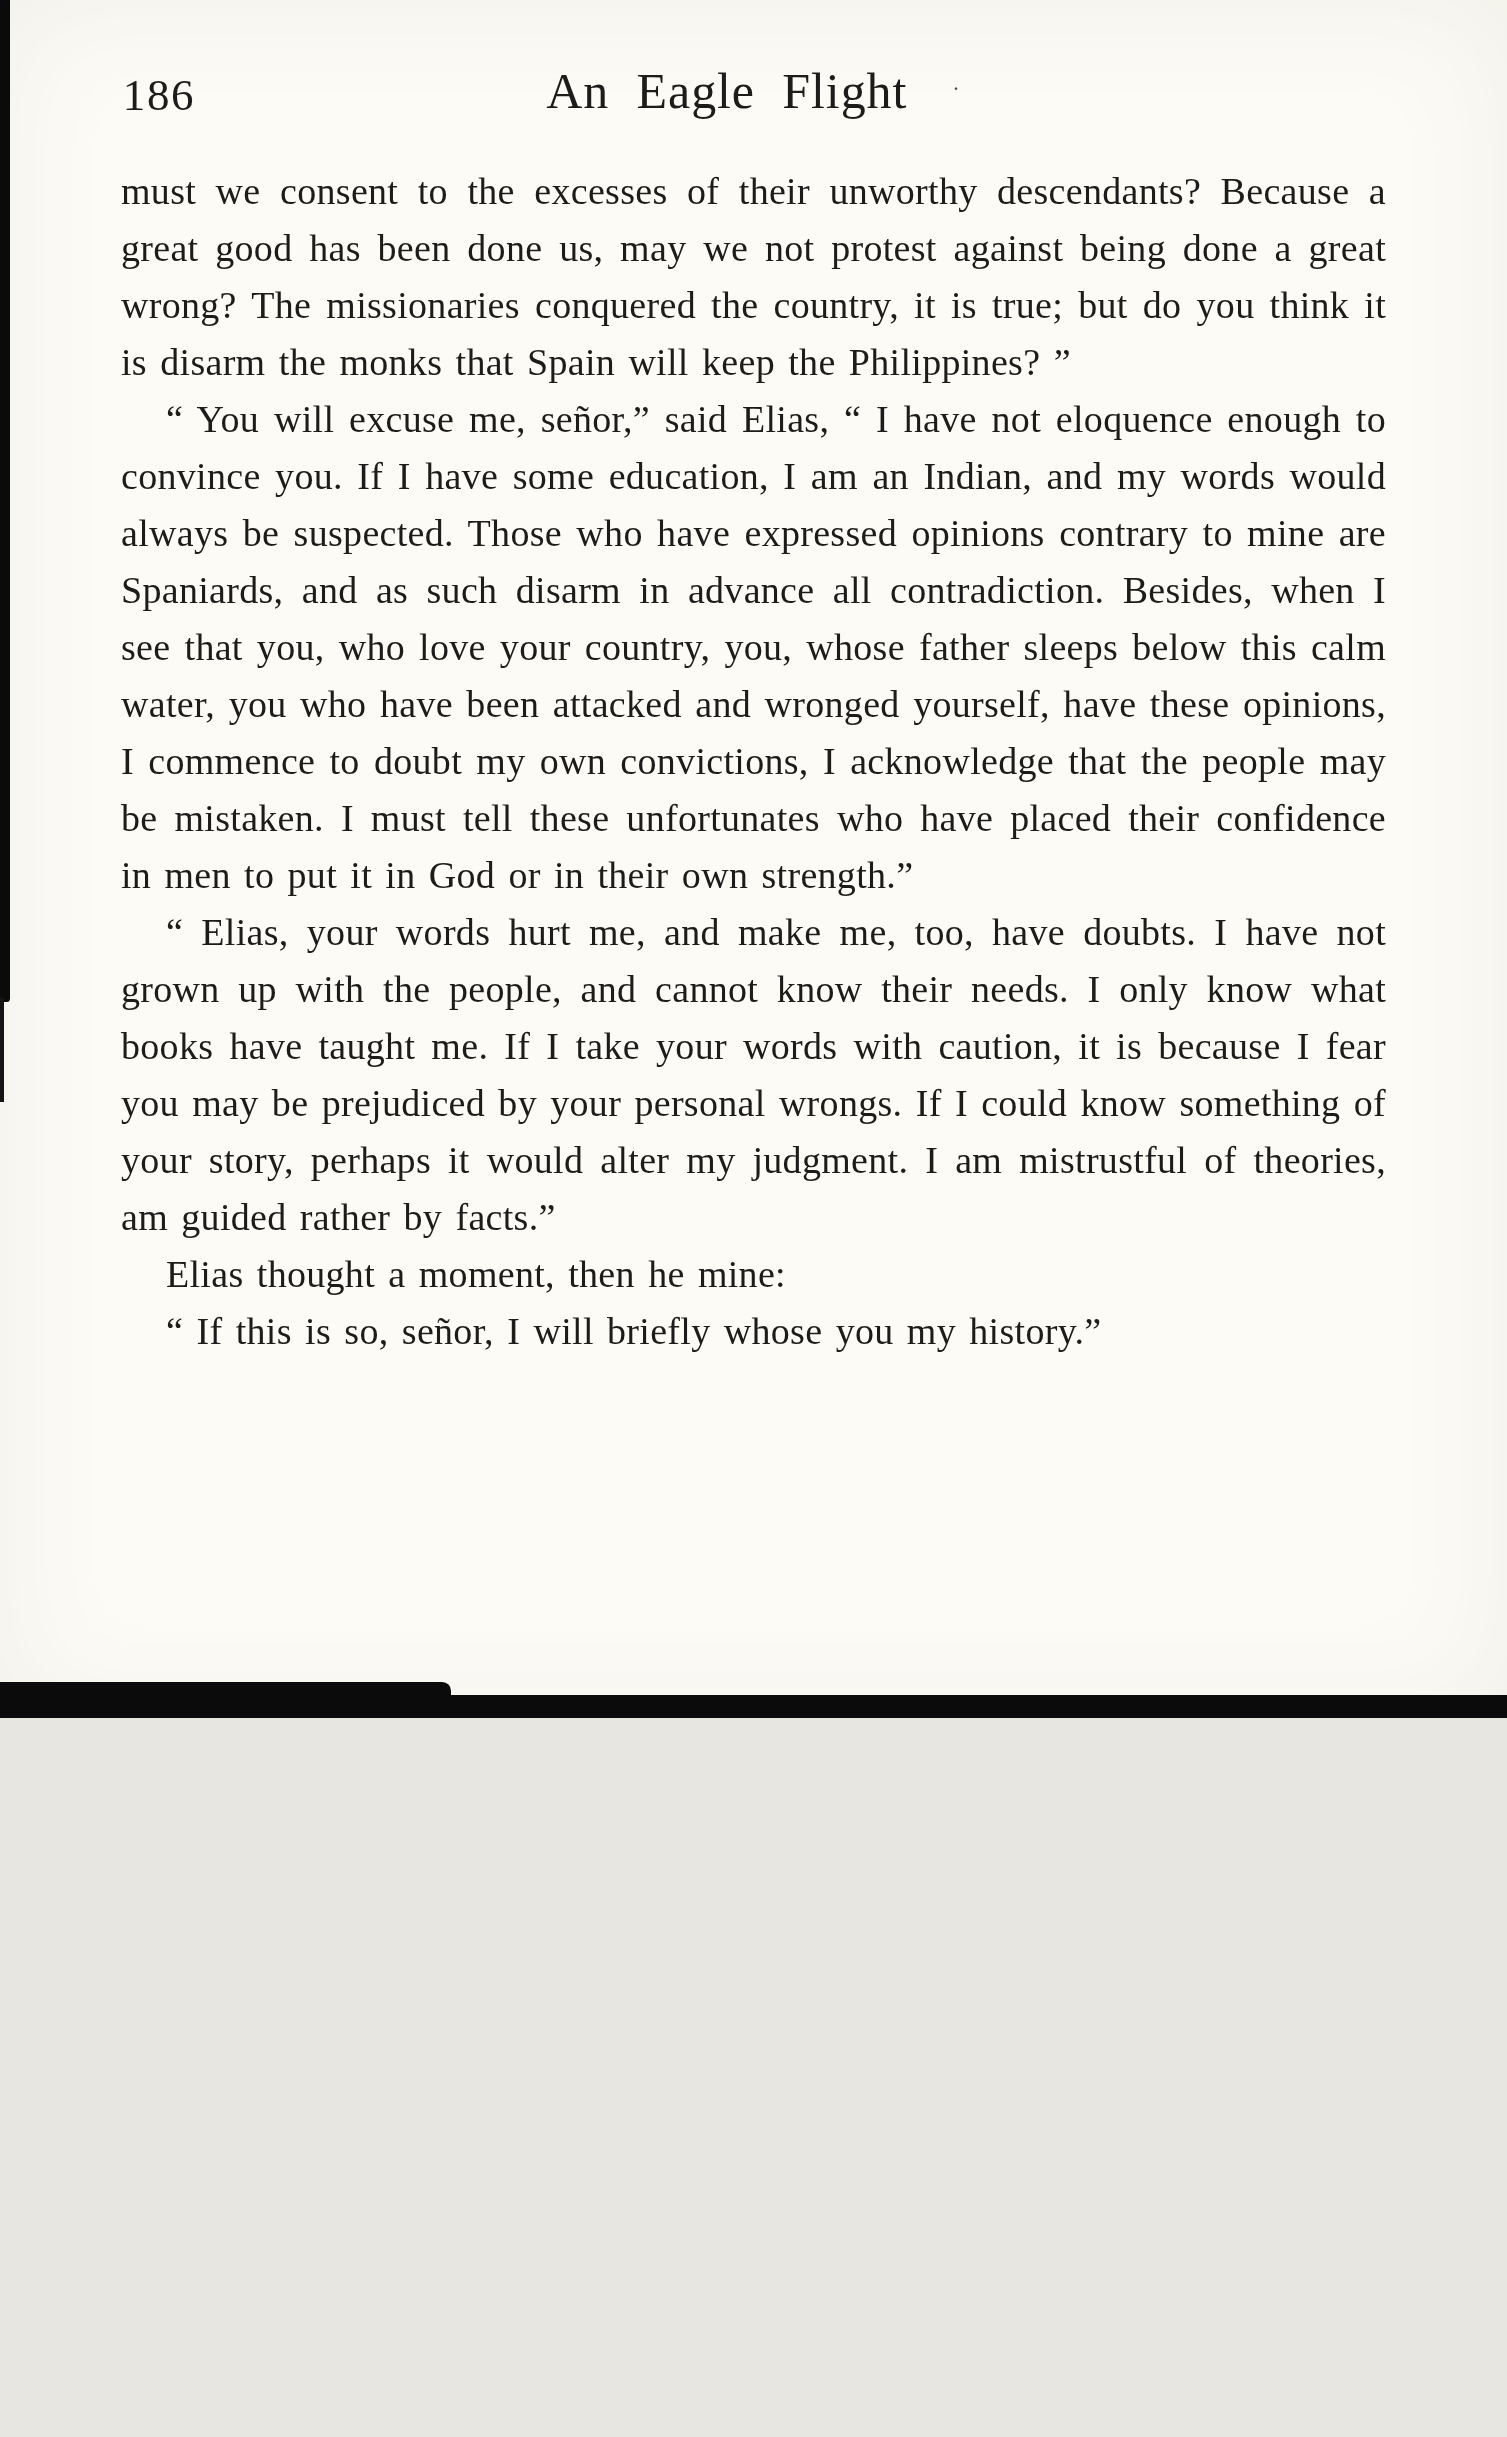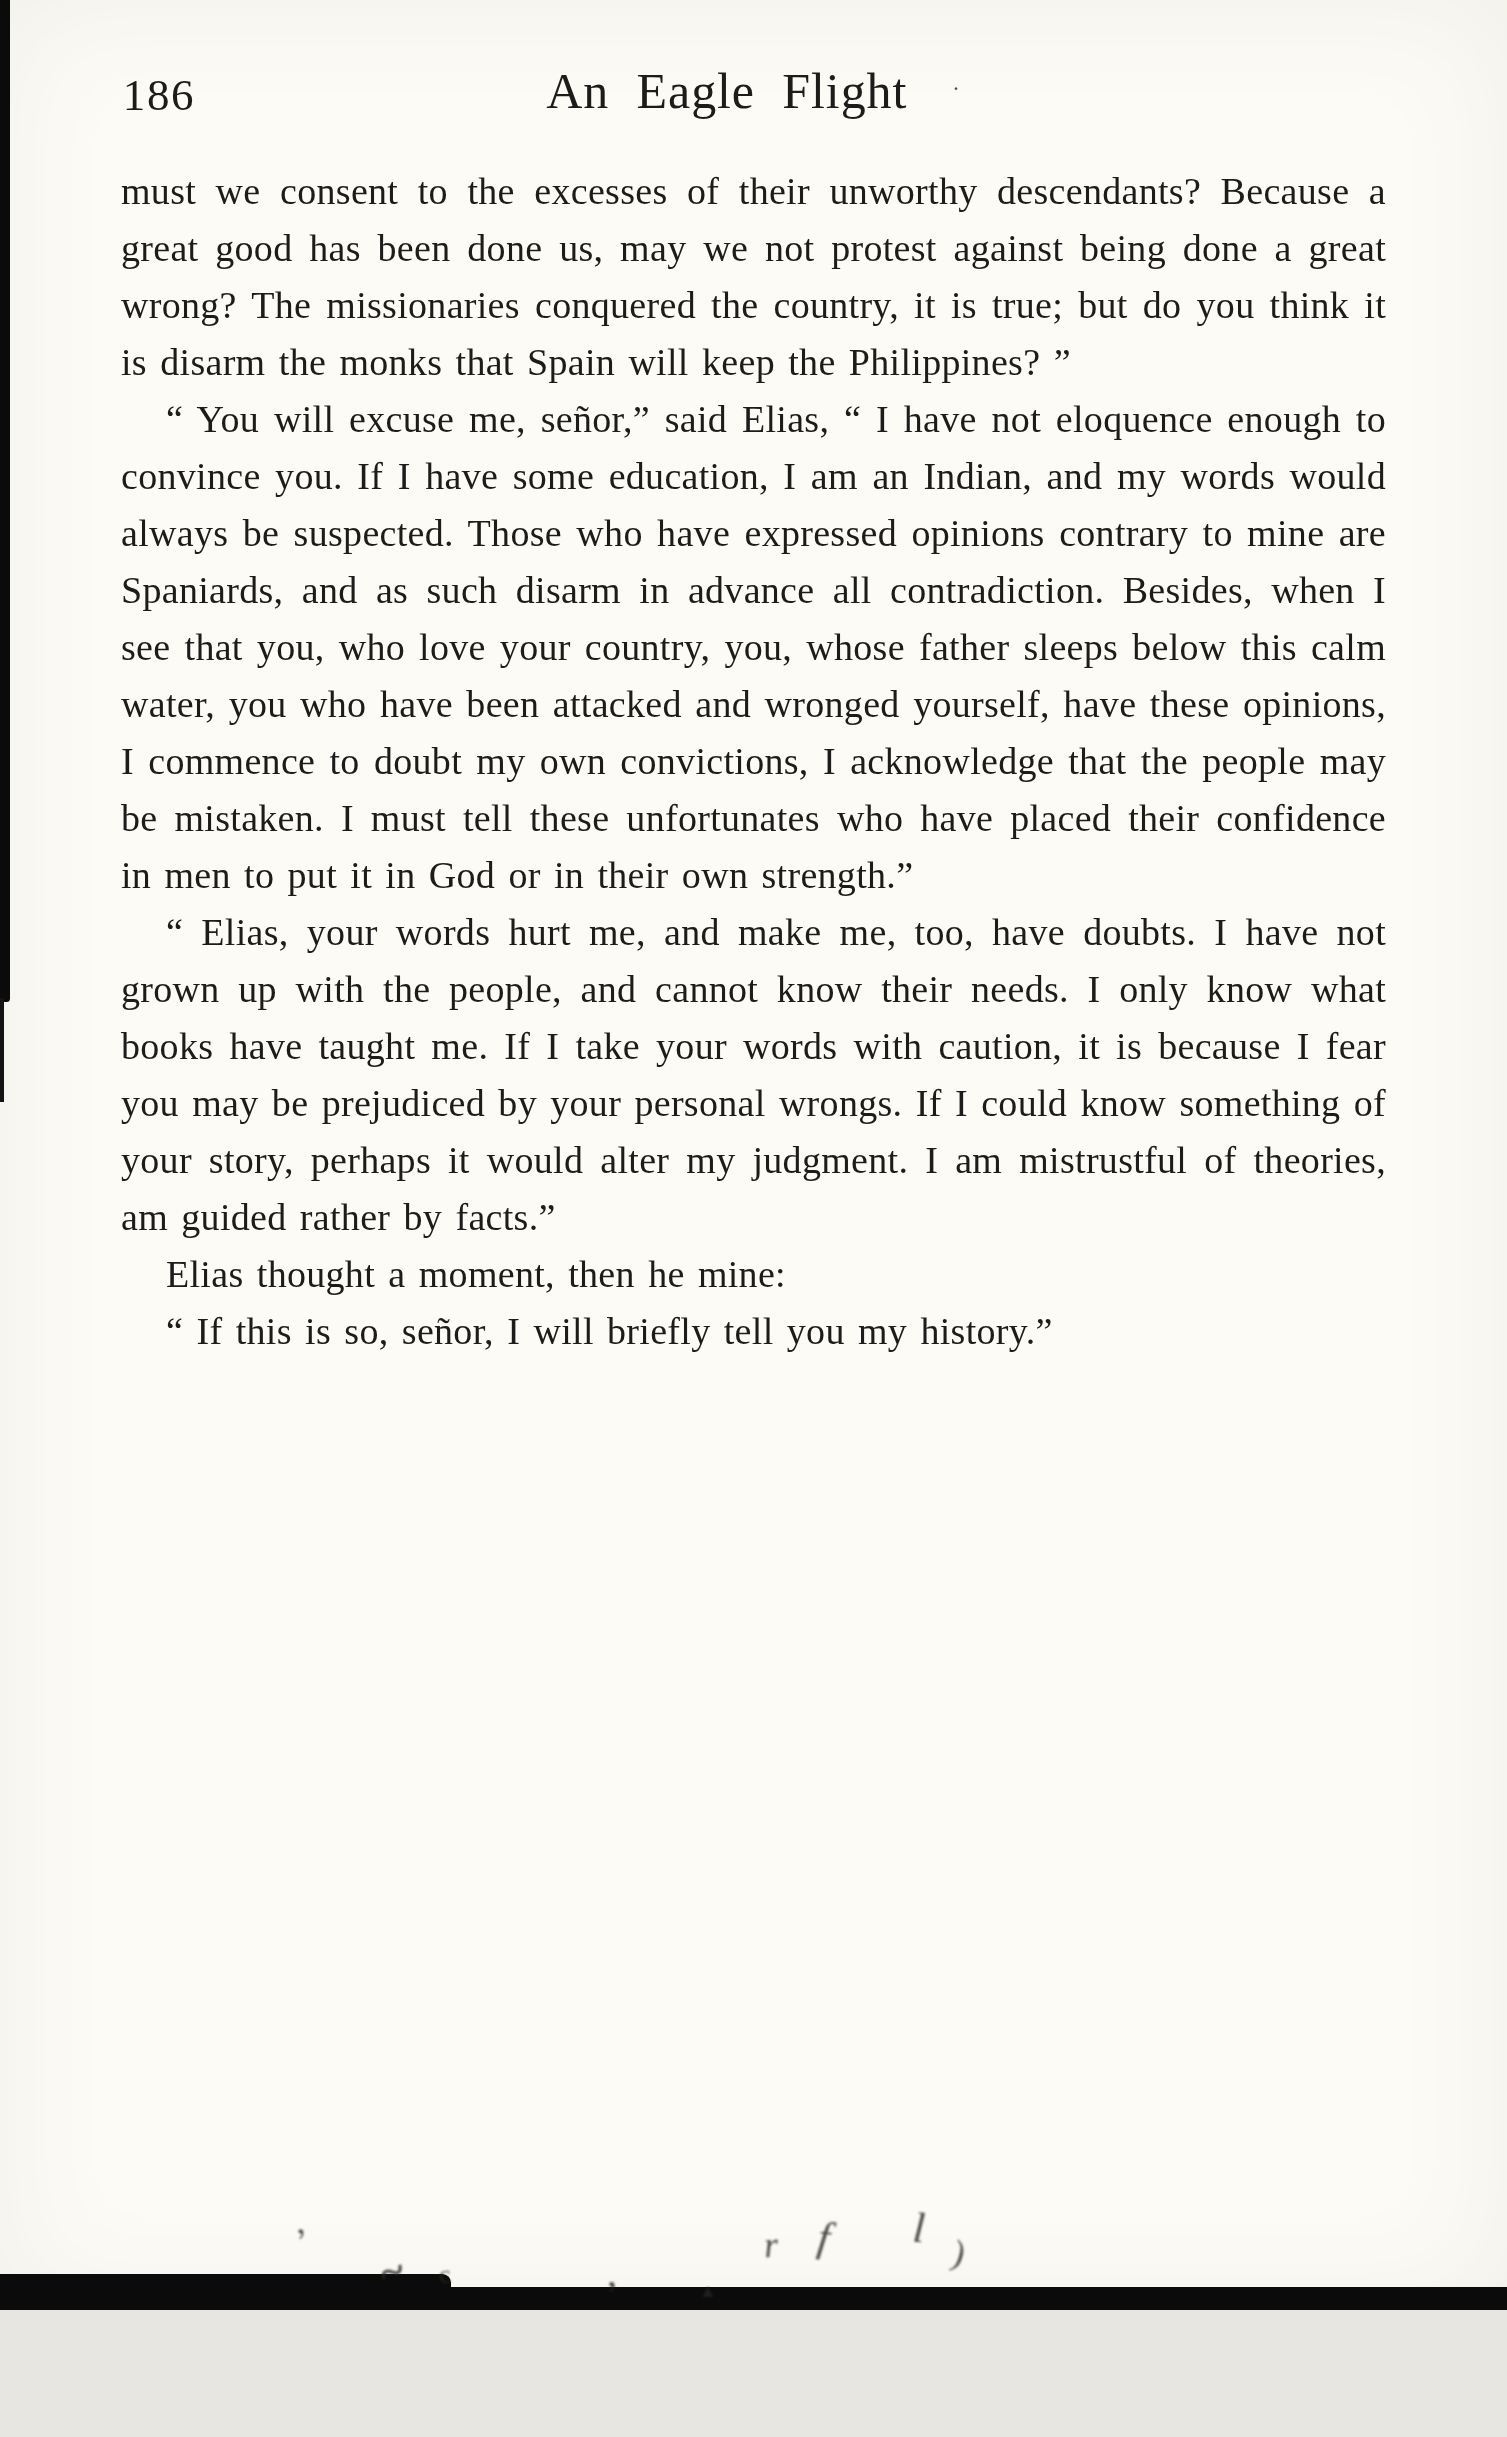--- a/index.html
+++ b/index.html
@@ -4,21 +4,21 @@
 <style>
   html, body {
     margin: 0;
     padding: 0;
     background: #e8e6e0;
   }
 
   .page {
     position: relative;
     width: 1507px;
-    height: 2310px;
+    height: 1718px;
     margin: 0 auto;
     background: #fcfbf6;
     box-shadow: inset 0 0 121px rgba(90,80,60,0.07);
     overflow: hidden;
     font-family: "Liberation Serif", "DejaVu Serif", serif;
     color: #1d1c1a;
   }
 
   
   .edge-left {
@@ -137,21 +137,21 @@
     <div class="book-title">
       <span>An Eagle Flight</span><span class="title-mark">·</span>
     </div>
   </div>
 
   <div class="body-text">
     <p class="noindent">must we consent to the excesses of their unworthy descendants? Because a great good has been done us, may we not protest against being done a great wrong? The missionaries conquered the country, it is true; but do you think it is disarm the monks that Spain will keep the Philippines? ”</p>
     <p>“ You will excuse me, señor,” said Elias, “ I have not eloquence enough to convince you. If I have some education, I am an Indian, and my words would always be suspected. Those who have expressed opinions contrary to mine are Spaniards, and as such disarm in advance all contradiction. Besides, when I see that you, who love your country, you, whose father sleeps below this calm water, you who have been attacked and wronged yourself, have these opinions, I commence to doubt my own convictions, I acknowledge that the people may be mistaken. I must tell these unfortunates who have placed their confidence in men to put it in God or in their own strength.”</p>
     <p>“ Elias, your words hurt me, and make me, too, have doubts. I have not grown up with the people, and cannot know their needs. I only know what books have taught me. If I take your words with caution, it is because I fear you may be prejudiced by your personal wrongs. If I could know something of your story, perhaps it would alter my judgment. I am mistrustful of theories, am guided rather by facts.”</p>
     <p>Elias thought a moment, then he mine:</p>
-    <p>“ If this is so, señor, I will briefly tell you my history.”</p>
+    <p>“ If this is so, señor, I will briefly whose you my history.”</p>
   </div>
 
   <span class="smudge m1">’</span>
   <span class="smudge m2">~</span>
   <span class="smudge m3">c</span>
   <span class="smudge m4">,</span>
   <span class="smudge m5">▲</span>
   <span class="smudge m6">r</span>
   <span class="smudge m7">f</span>
   <span class="smudge m8">l</span>

